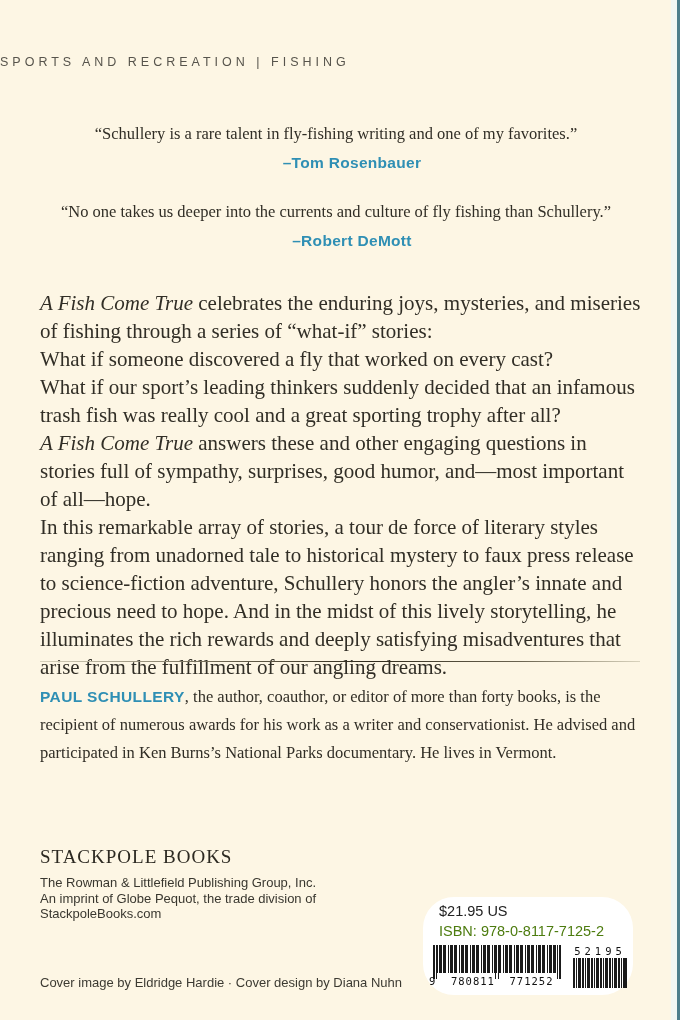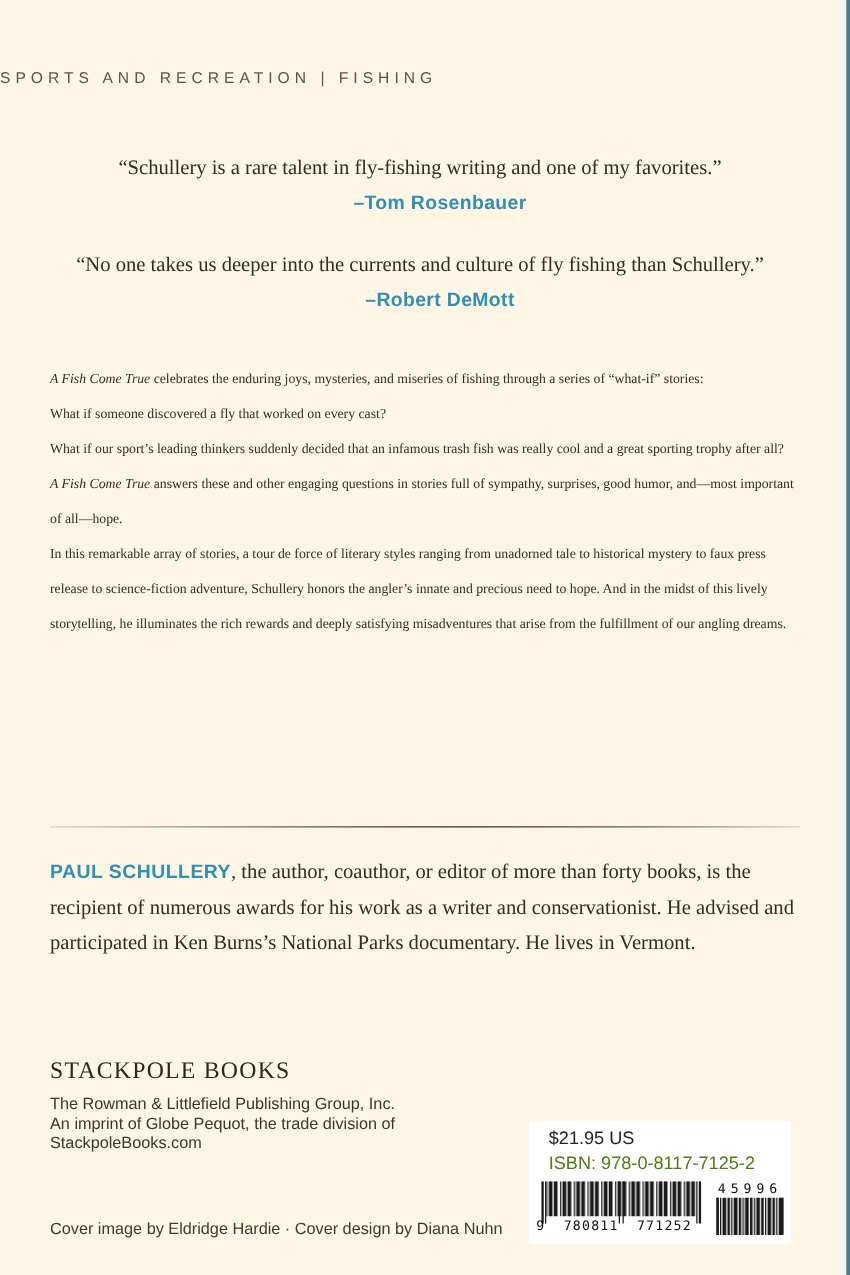--- a/index.html
+++ b/index.html
@@ -27,21 +27,21 @@
   .quote-2{top:202px;}
   .quote-text{font-size:16.5px;line-height:20px;color:#312e26;margin:0;}
   .attribution{
     margin-top:10px;
     font-family:"Liberation Sans", sans-serif;
     font-weight:700;font-size:15.5px;
     color:#2f8fb4;letter-spacing:0.3px;padding-left:32px;
   }
   .synopsis{
     position:absolute;top:289px;left:40px;width:604px;
-    font-size:11px;line-height:28px;
+    font-size:21px;line-height:28px;
   }
   .synopsis p{margin:0;}
   .book-title{font-style:italic;}
 
   .divider{
     position:absolute;top:661px;left:40px;width:600px;height:1px;
     background:linear-gradient(90deg,#d9d3bd 0%,#6b6450 30%,#2f2a1c 55%,#6b6450 80%,#d9d3bd 100%);
   }
   .bio{
     position:absolute;top:683px;left:40px;width:604px;
@@ -68,20 +68,21 @@
     font-size:13px;line-height:15.5px;margin-top:7px;
   }
   .credits{
     position:absolute;left:40px;top:975px;
     font-family:"Liberation Sans", sans-serif;
     font-size:13px;color:#3c3a32;
   }
   .barcode-box{
     position:absolute;left:423px;top:897px;width:210px;height:98px;
     background:#ffffff;
+    border-radius:31px;
   }
   .price{
     position:absolute;left:16px;top:6px;
     font-family:"Liberation Sans", sans-serif;
     font-size:14.5px;color:#222;
   }
   .isbn{
     position:absolute;left:16px;top:26px;
     font-family:"Liberation Sans", sans-serif;
     font-size:14.5px;color:#4d7c0f;
@@ -159,21 +160,21 @@
         <rect x="3" y="0" width="1" height="34" fill="#1a1a1a"></rect>
         <rect x="62" y="0" width="1" height="34" fill="#1a1a1a"></rect>
         <rect x="65" y="0" width="1" height="34" fill="#1a1a1a"></rect>
         <rect x="124" y="0" width="1" height="34" fill="#1a1a1a"></rect>
         <rect x="126" y="0" width="2" height="34" fill="#1a1a1a"></rect>
       </svg>
     </div>
     <div class="ean-digits">9  780811  771252</div>
 
     <div class="ean-supp">
-      <span class="supp-digits">45996</span>
+      <span class="supp-digits">52195</span>
       <svg width="54" height="30" viewBox="0 0 54 30">
         <defs>
           <pattern id="bcSupp" x="0" y="0" width="9" height="30" patternUnits="userSpaceOnUse">
             <rect x="0" y="0" width="2" height="30" fill="#1a1a1a"></rect>
             <rect x="3" y="0" width="1" height="30" fill="#1a1a1a"></rect>
             <rect x="5" y="0" width="3" height="30" fill="#1a1a1a"></rect>
           </pattern>
         </defs>
         <rect x="0" y="0" width="54" height="30" fill="url(#bcSupp)"></rect>
         <rect x="0" y="0" width="2" height="30" fill="#1a1a1a"></rect>

